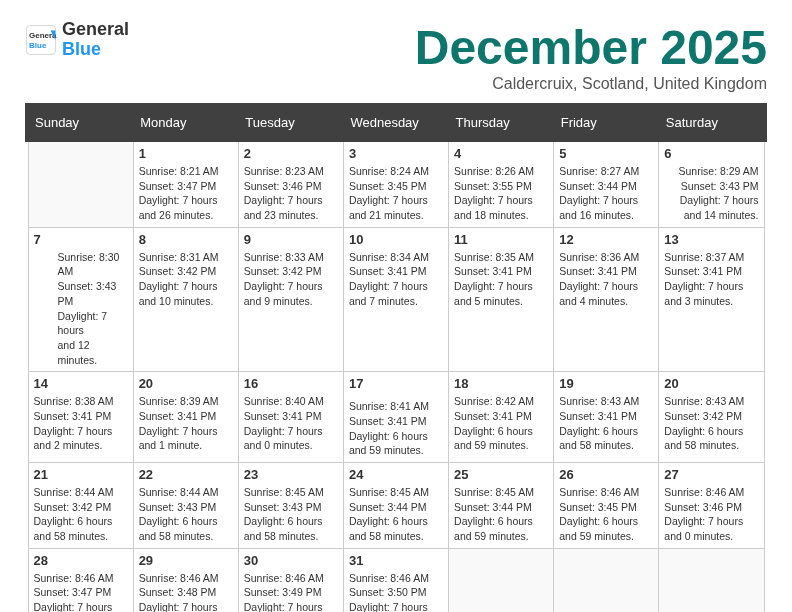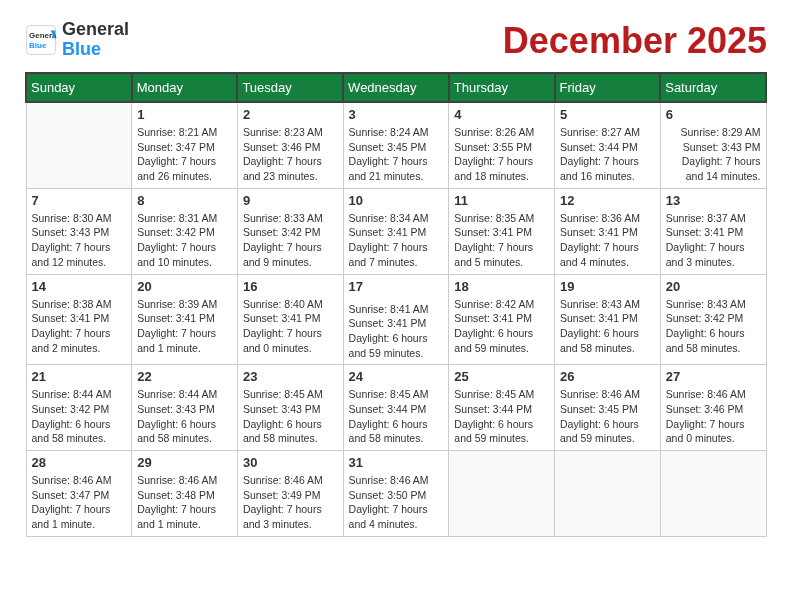--- a/index.html
+++ b/index.html
@@ -35,41 +35,41 @@
     }
     .logo-icon {
       width: 32px;
       height: 32px;
       margin-right: 5px;
     }
     .title-area {
       text-align: right;
     }
     .month-title {
-      font-size: 36px;
+      font-size: 48px;
       font-weight: bold;
-      color: #b91c1c;
+      color: #0f766e;
     }
     .location {
       font-size: 16px;
       color: #555;
     }
     .calendar {
       width: 100%;
       border-collapse: collapse;
       font-size: 11px;
     }
     .calendar th {
-      background-color: #15803d;
+      background-color: #404040;
       color: #fff;
       padding: 6px 4px;
       text-align: left;
       font-size: 13px;
       font-weight: normal;
-      border: 2px solid #404040;
+      border: 6px solid #404040;
     }
     .calendar td {
       border: 1px solid #ccc;
       vertical-align: top;
       padding: 4px 5px;
       min-height: 80px;
       width: calc(100% / 7);
     }
     .day-number {
       font-size: 13px;
@@ -97,20 +97,21 @@
       <text x="5" y="30" font-family="Arial" font-size="10" font-weight="bold" fill="#2196F3">Blue</text>
       <polygon points="32,8 38,8 38,20" fill="#2196F3"></polygon>
     </svg>
     <div class="logo-text">
       <div class="logo-general">General</div>
       <div class="logo-blue">Blue</div>
     </div>
   </div>
   <div class="title-area">
     <div class="month-title">December 2025</div>
+    <div class="location">Caldercruix, Scotland, United Kingdom</div>
   </div>
 </div>
 
 <table class="calendar">
   <thead>
     <tr>
     <th>Sunday</th>
         <th>Monday</th>
         <th>Tuesday</th>
         <th>Wednesday</th>
@@ -161,21 +162,21 @@
           <div class="day-number">6</div>
           <div class="day-info" style="white-space: pre-line; text-align: right;">Sunrise: 8:29 AM
 Sunset: 3:43 PM
 Daylight: 7 hours
 and 14 minutes.</div>
         </td>
       </tr>
       <tr>
         <td>
           <div class="day-number">7</div>
-          <div class="day-info" style="white-space: pre-line;">Sunrise: 8:30 AM
+          <div class="day-info" style="white-space: pre-line; margin-left: 24px;">Sunrise: 8:30 AM
 Sunset: 3:43 PM
 Daylight: 7 hours
 and 12 minutes.</div>
         </td>
         <td>
           <div class="day-number">8</div>
           <div class="day-info" style="white-space: pre-line;">Sunrise: 8:31 AM
 Sunset: 3:42 PM
 Daylight: 7 hours
 and 10 minutes.</div>

